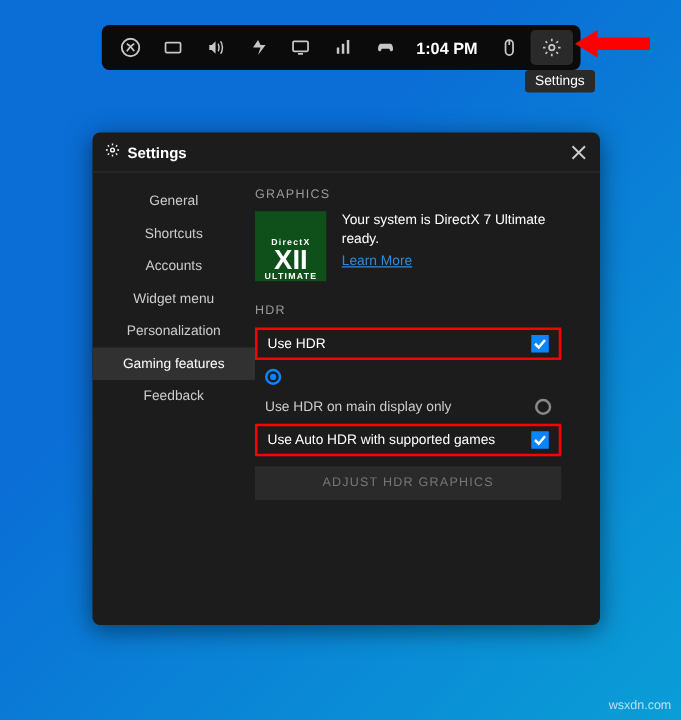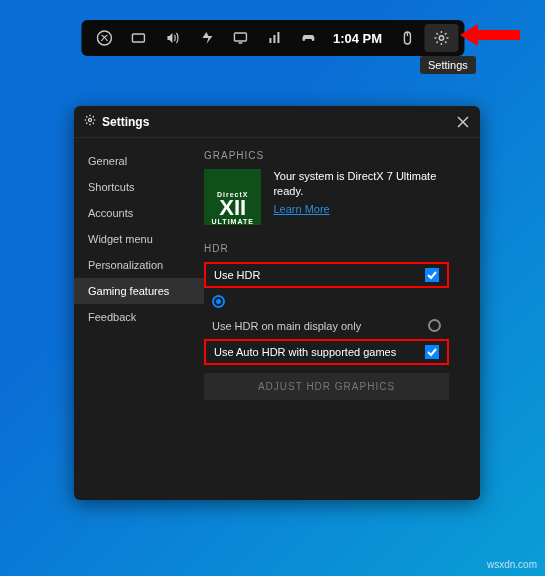--- a/index.html
+++ b/index.html
@@ -96,20 +96,21 @@
 }
 .close-x { cursor: default; display:flex; align-items:center; }
 .panel-body {
   display: flex;
   flex: 1;
   overflow: hidden;
 }
 .sidebar {
   width: 130px;
   padding: 10px 0;
+  text-align: center;
 }
 .sb-item {
   font-size: 11px;
   color: #ccc;
   padding: 7px 14px;
   cursor: default;
 }
 .sb-item.sel {
   background: #313131;
   color: #fff;

